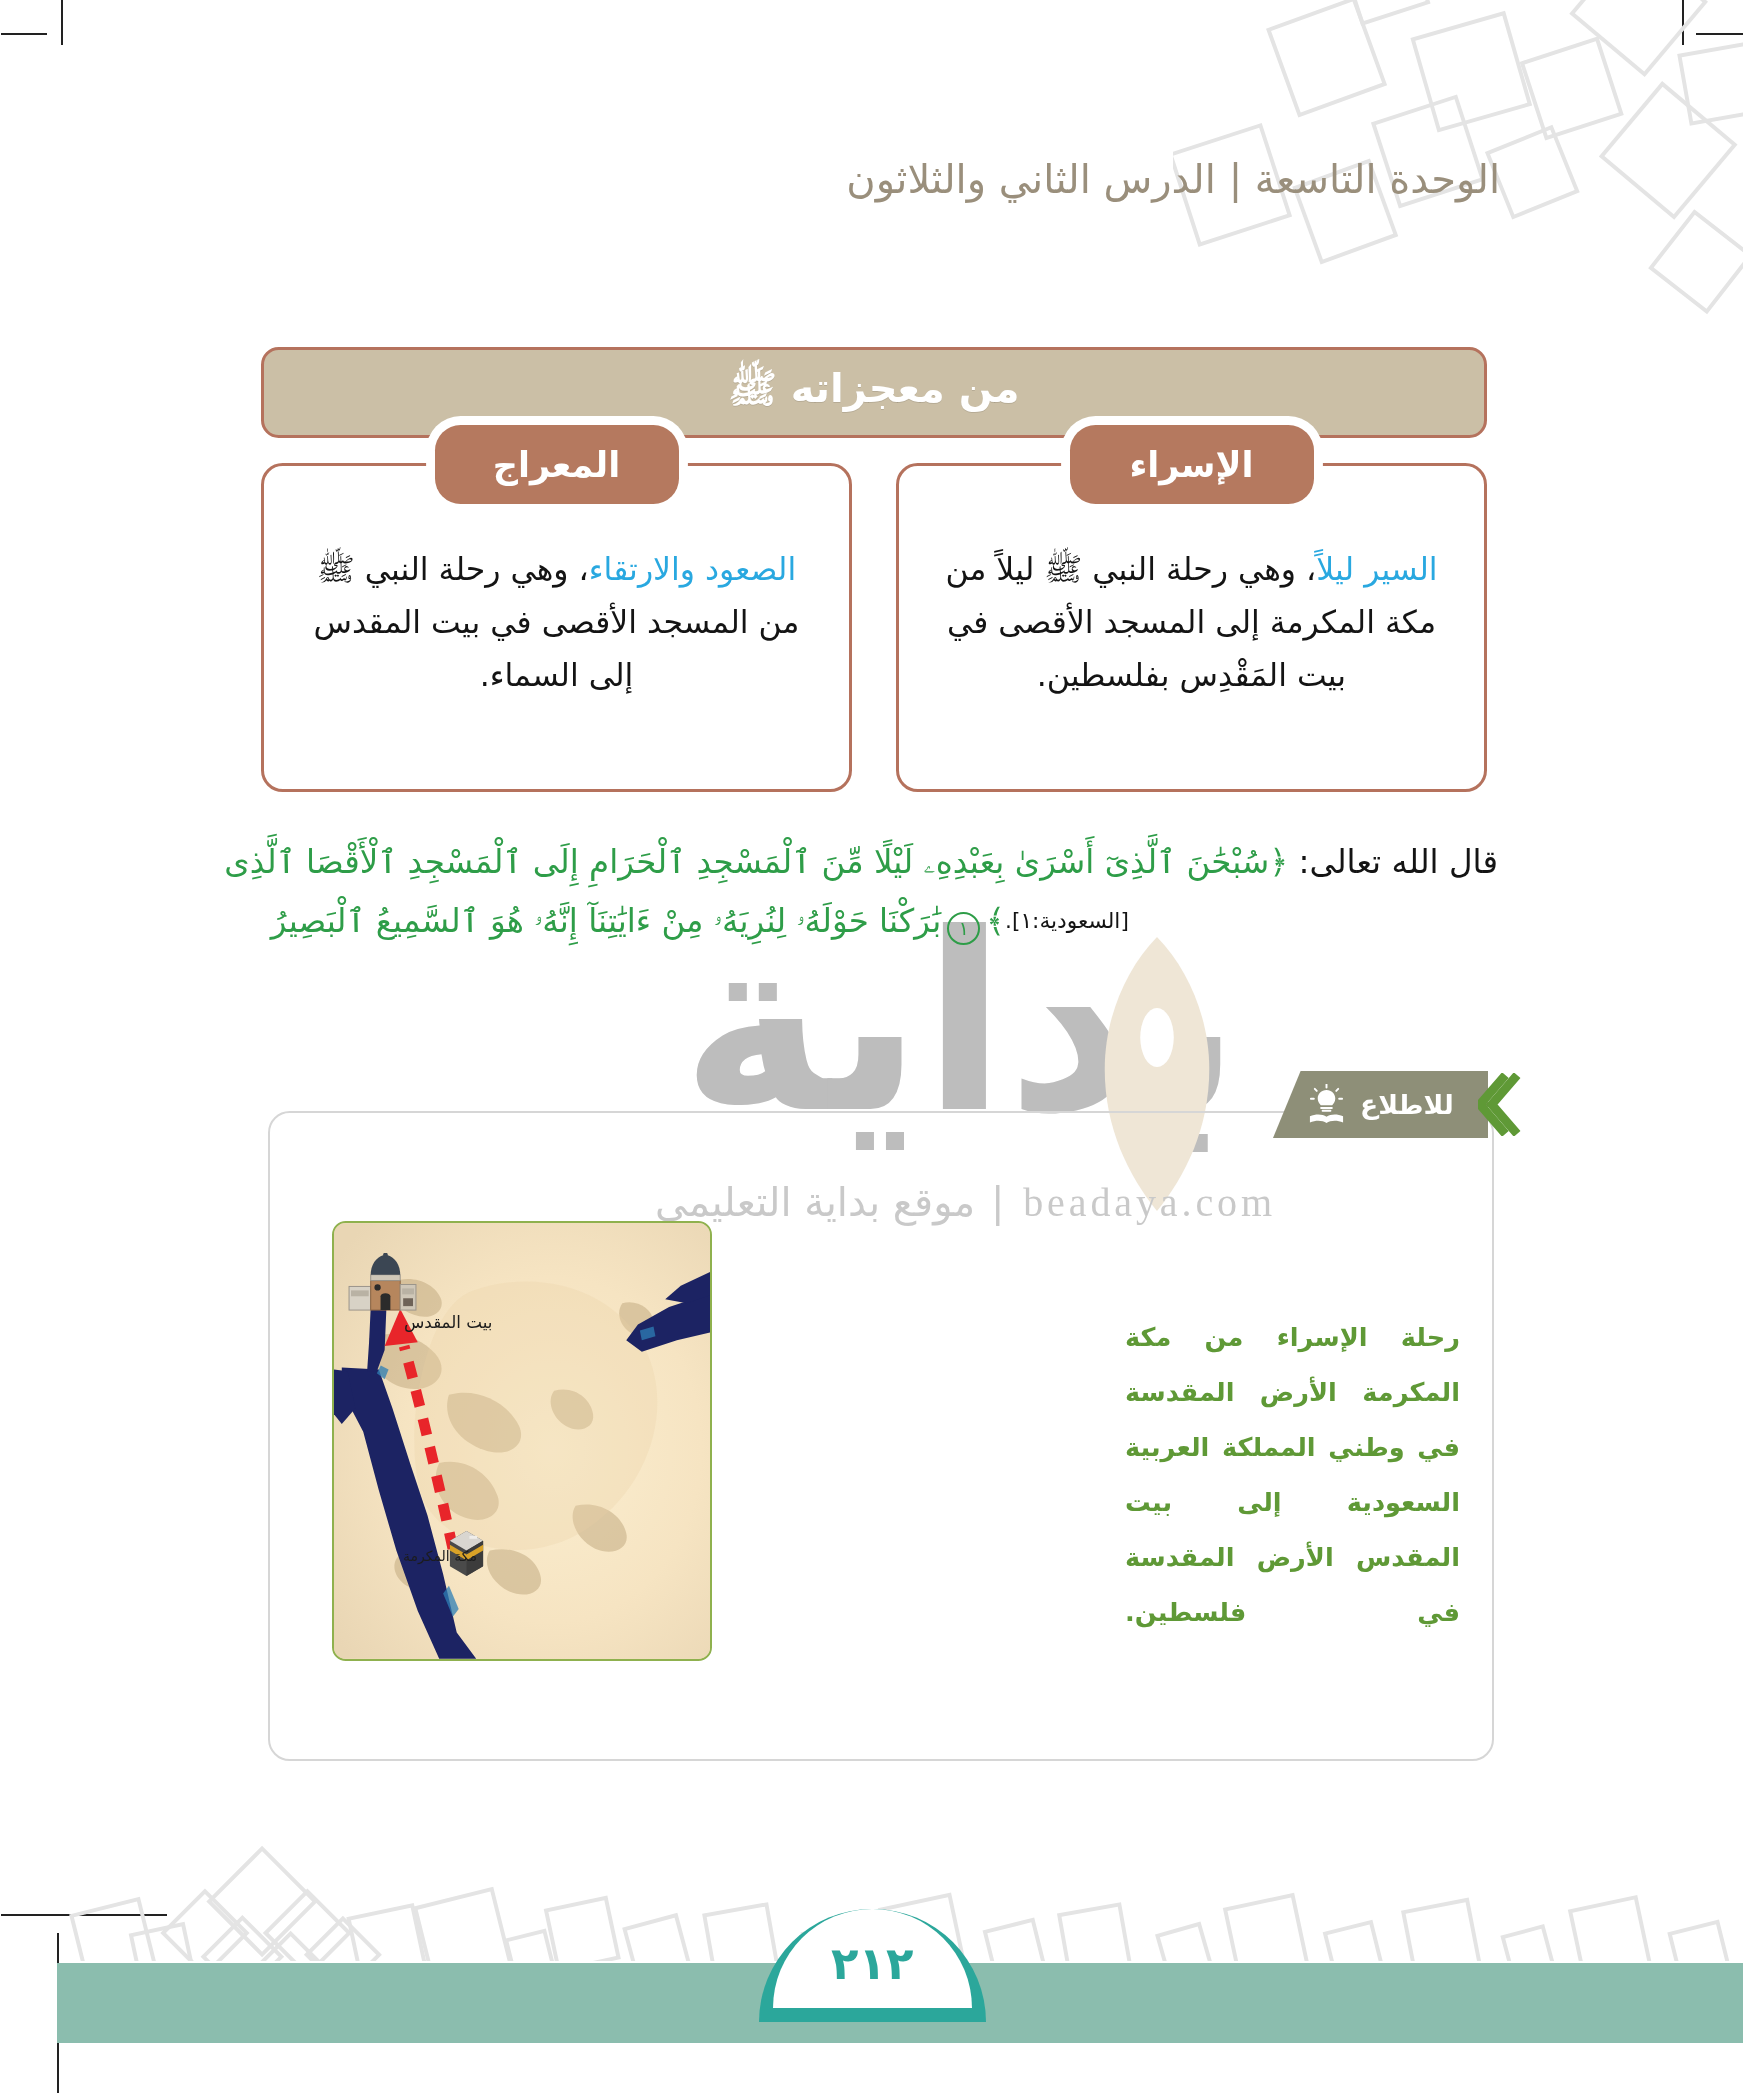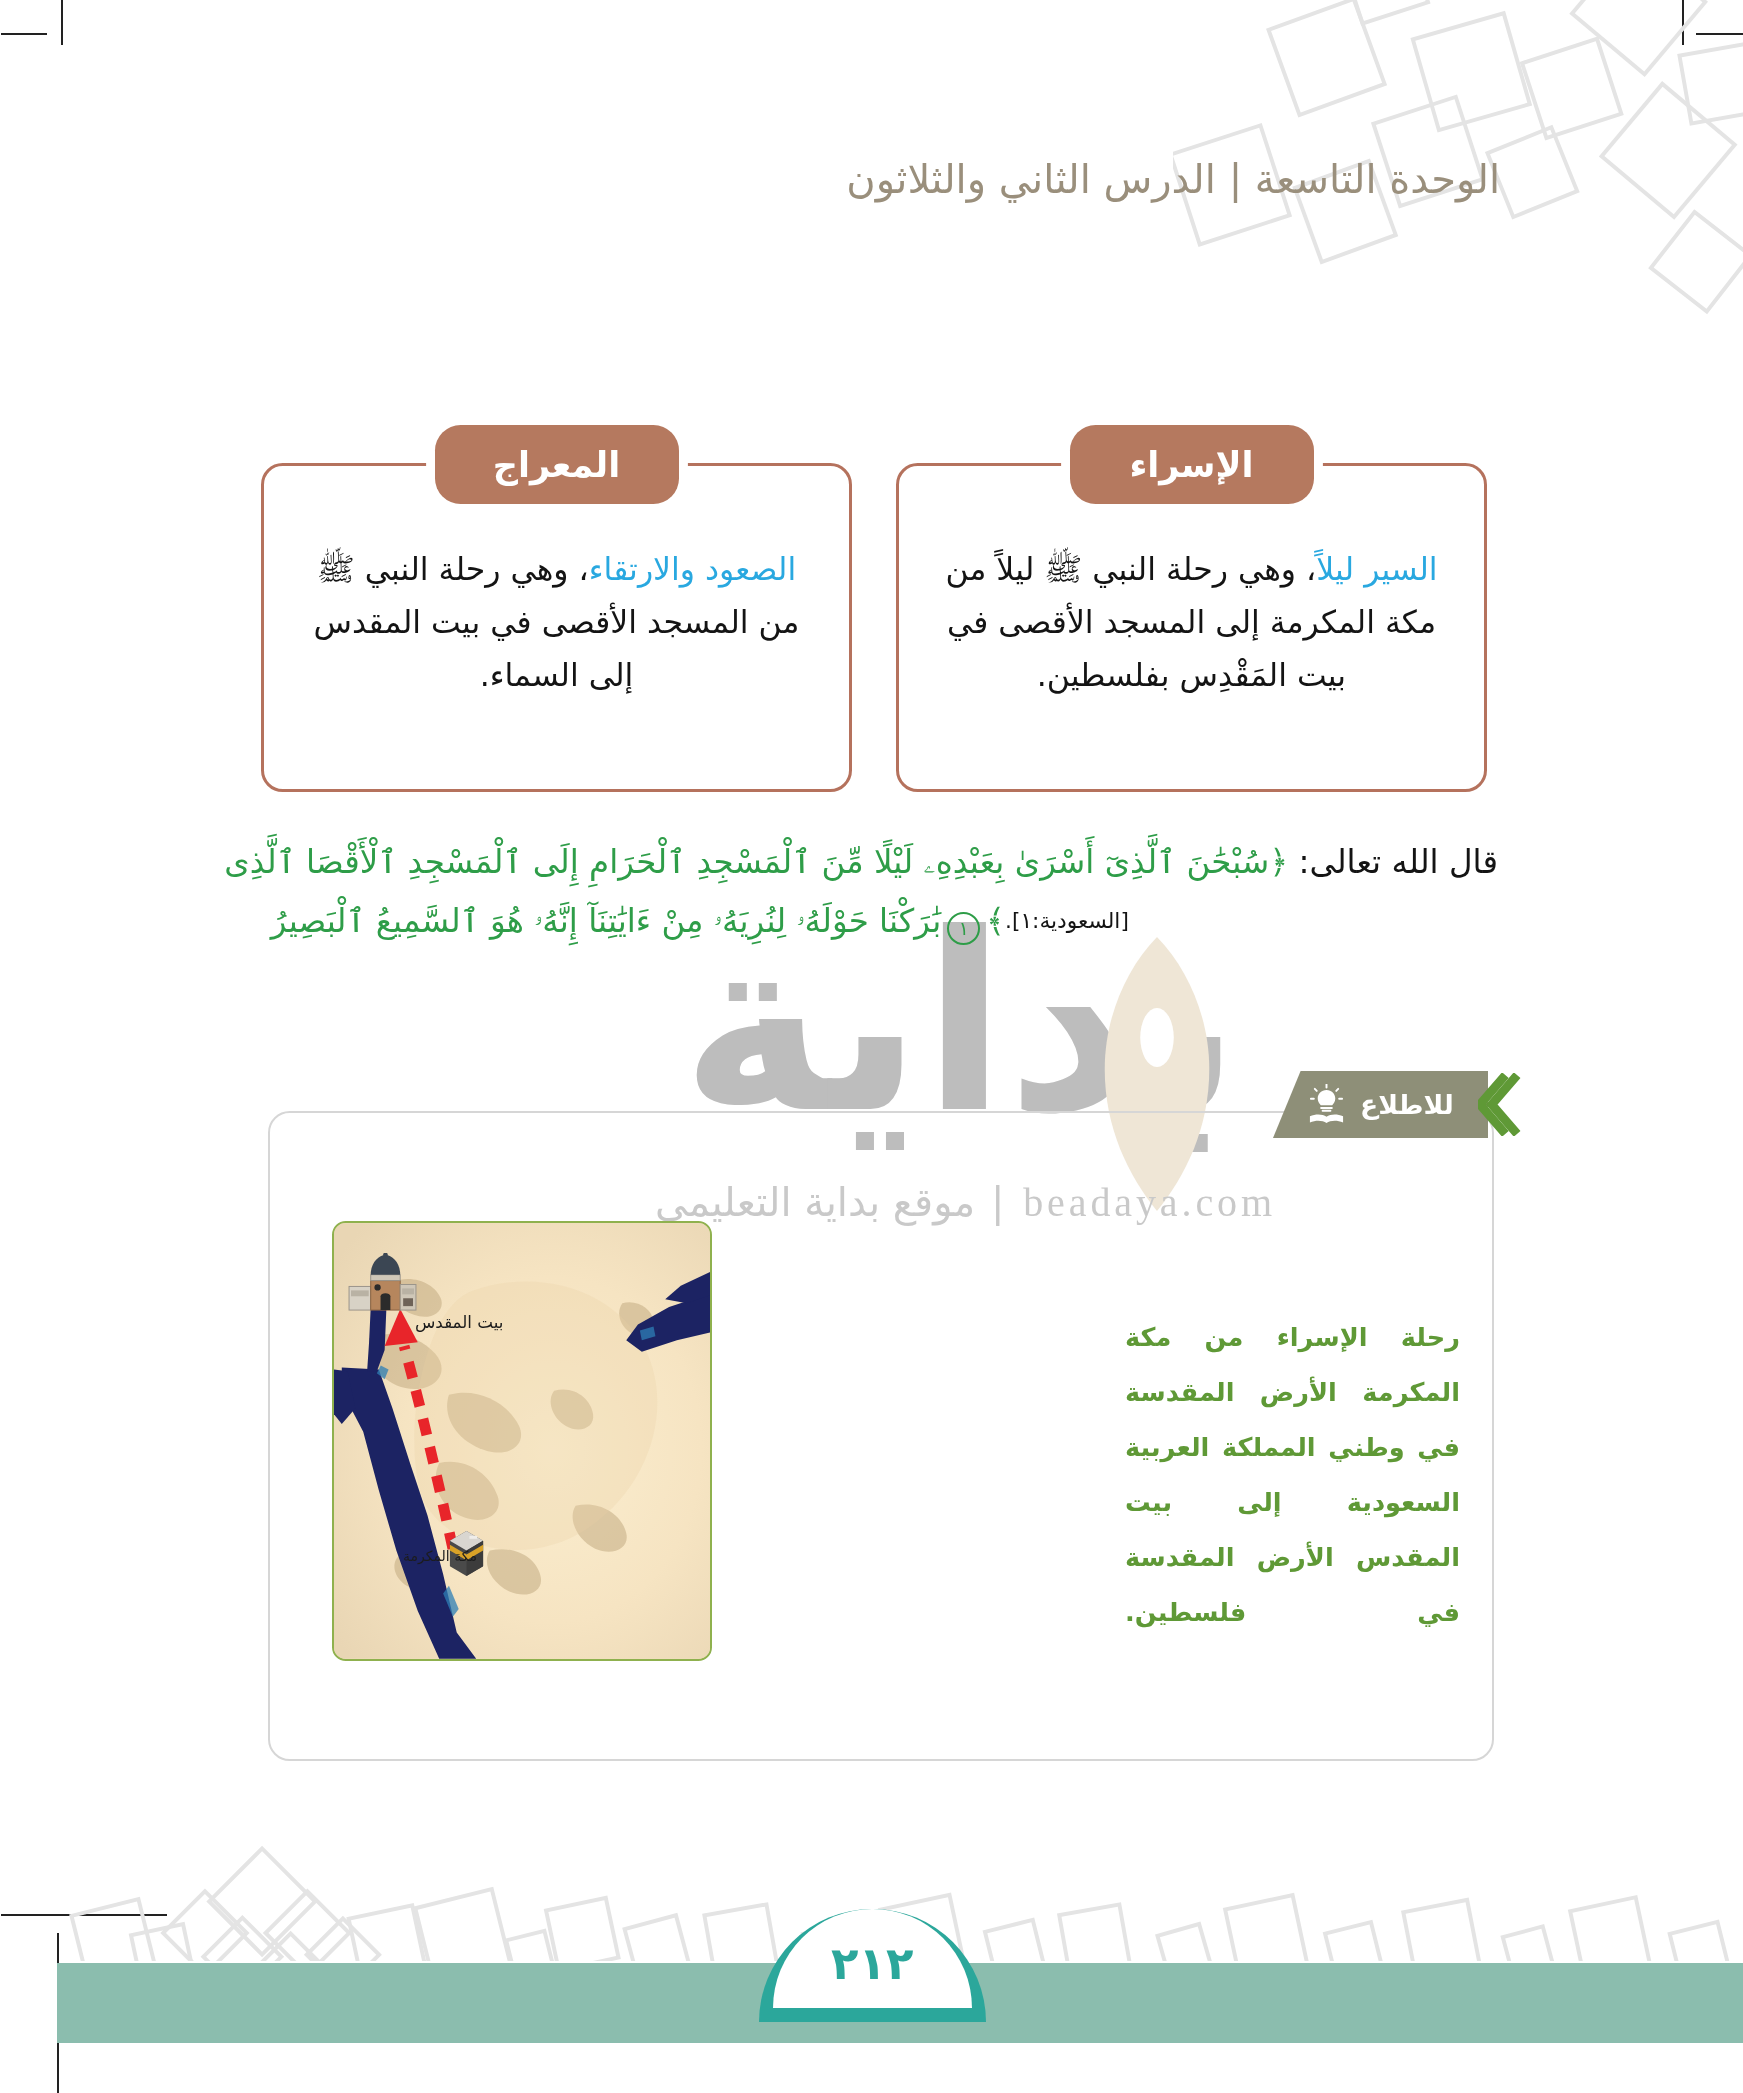--- a/index.html
+++ b/index.html
@@ -253,21 +253,21 @@
 
   .map-label {
     position: absolute;
     direction: rtl;
     font-size: 16.7px;
     color: #1c1c1c;
     font-family: "DejaVu Sans", sans-serif;
     white-space: nowrap;
     z-index: 3;
   }
-  #label-jerusalem { left: 81px; top: 89px; }
+  #label-jerusalem { left: 70px; top: 89px; }
   #label-makkah    { left: 69px; top: 325px; font-size: 14px; }
 
   .map-icon { position: absolute; z-index: 3; }
   #icon-dome  { left: 12.8px; top: 29.6px; width: 71px; height: 61px; }
   #icon-kaaba { left: 112px; top: 304px; width: 41px; height: 49px; }
 
   
   #readmore-text {
     position: absolute;
     right: 284px; top: 1310px;
@@ -385,20 +385,23 @@
     <span class="lat">beadaya.com</span>
     <span>|</span>
     <span>موقع بداية التعليمي</span>
   </div>
 </div>
 
 <div id="running-head">الوحدة التاسعة | الدرس الثاني والثلاثون</div>
 
 <div id="concept-diagram">
 
+  <div id="miracles-banner">
+    <span id="miracles-banner-label">من معجزاته ﷺ</span>
+  </div>
 
   <div class="branch" id="branch-isra">
     <div class="branch-pill">
       <span class="branch-pill-label">الإسراء</span>
     </div>
     <div class="branch-body">
       <span class="term">السير ليلاً</span><span>، وهي رحلة النبي ﷺ ليلاً من مكة المكرمة إلى المسجد الأقصى في بيت المَقْدِس بفلسطين.</span>
     </div>
   </div>
 

